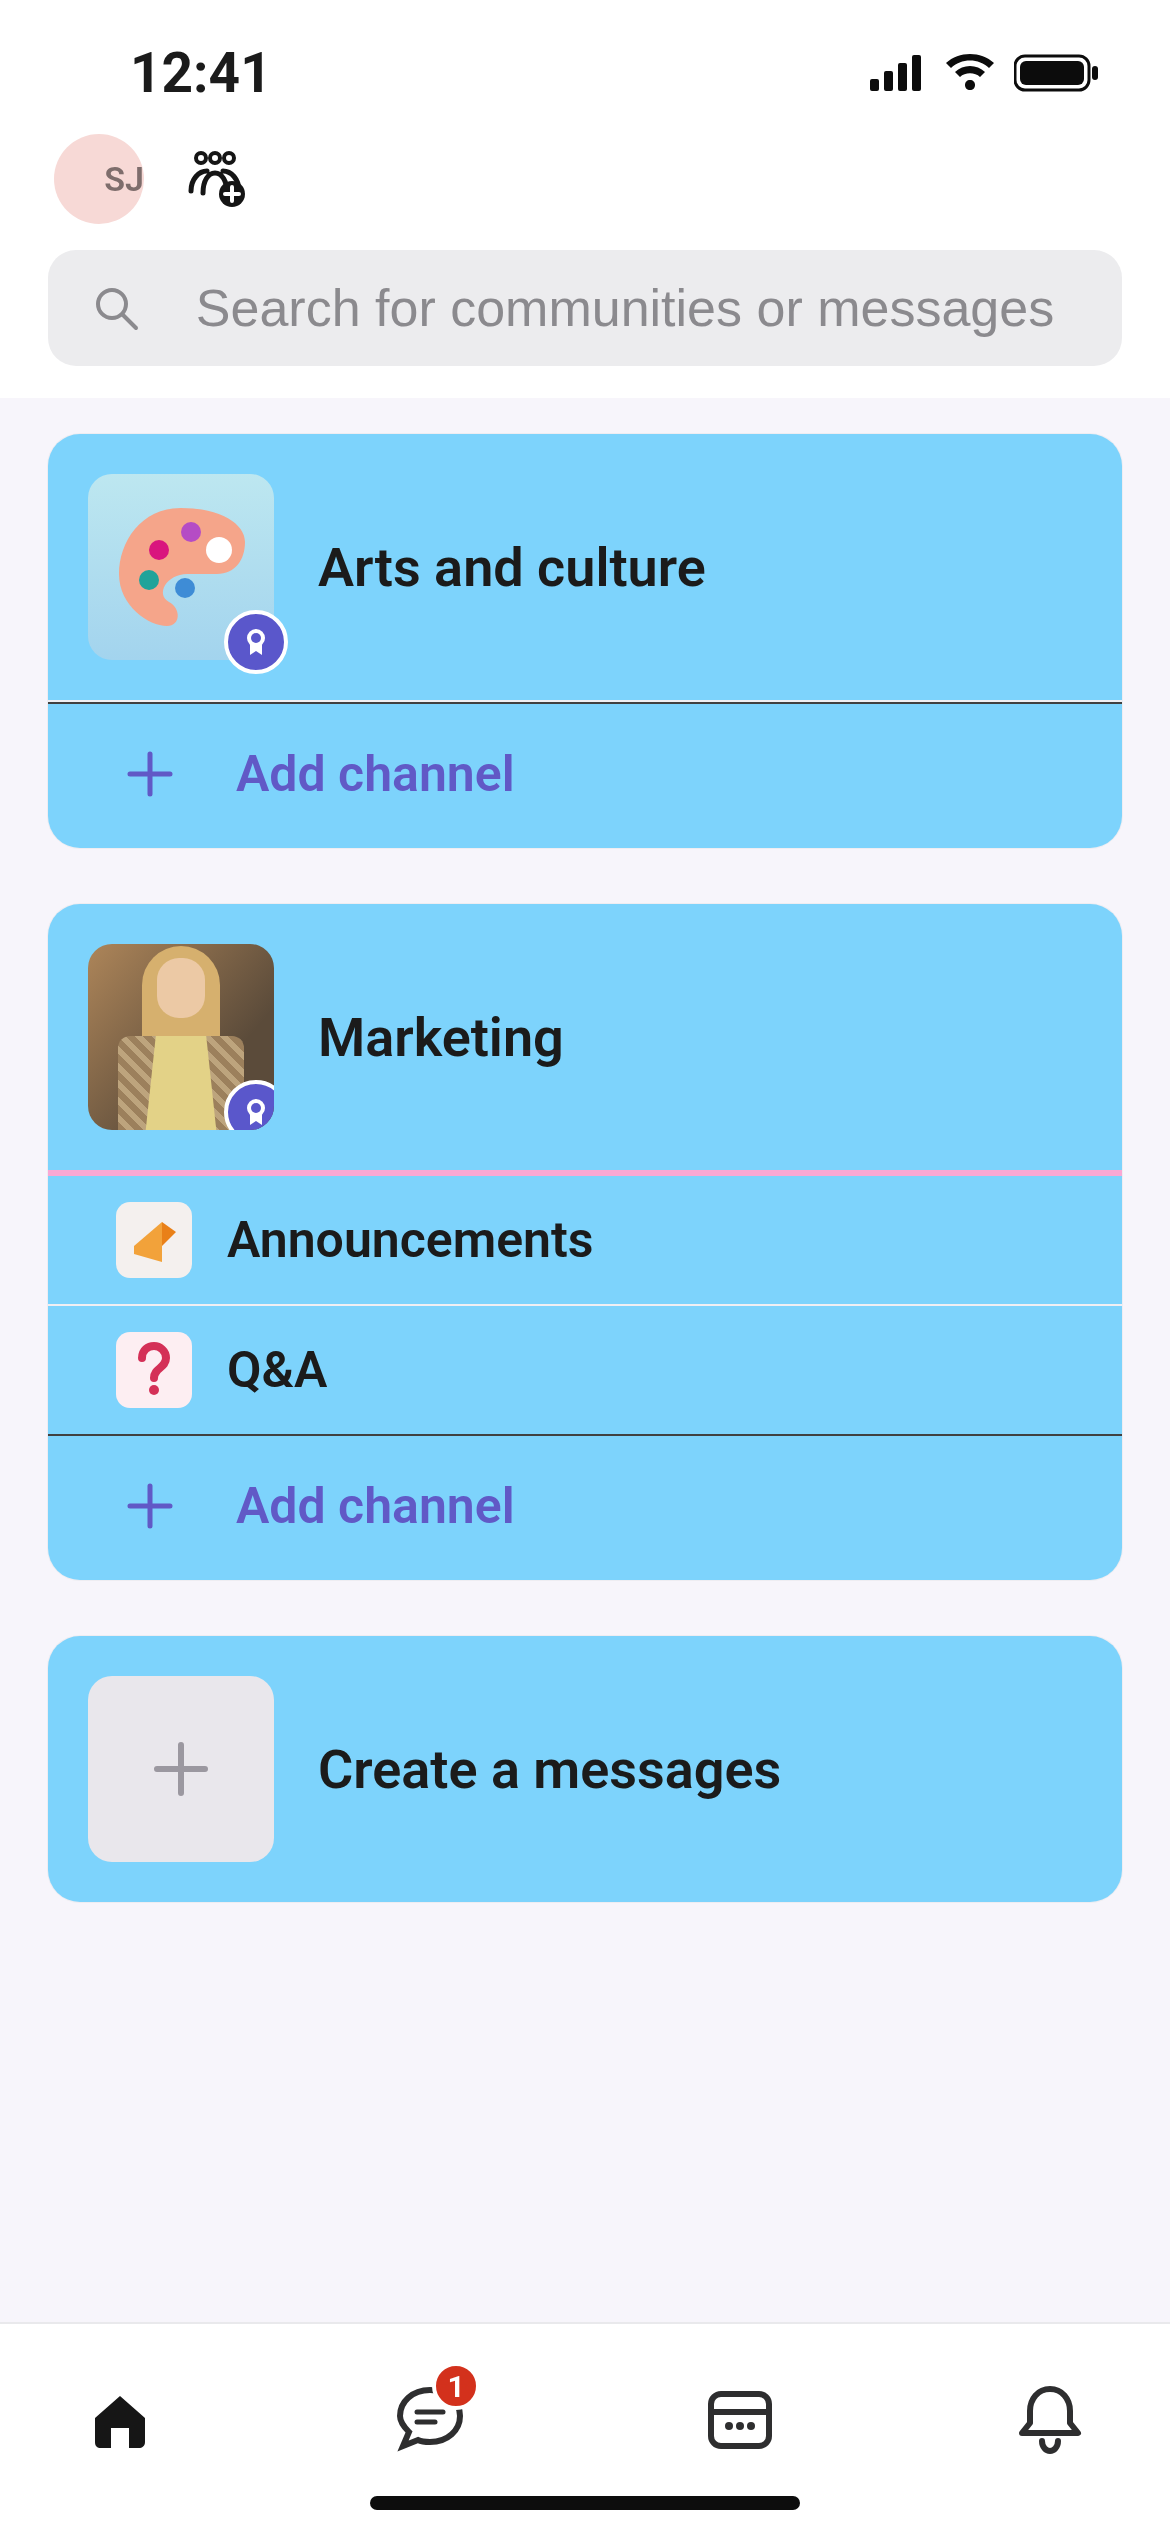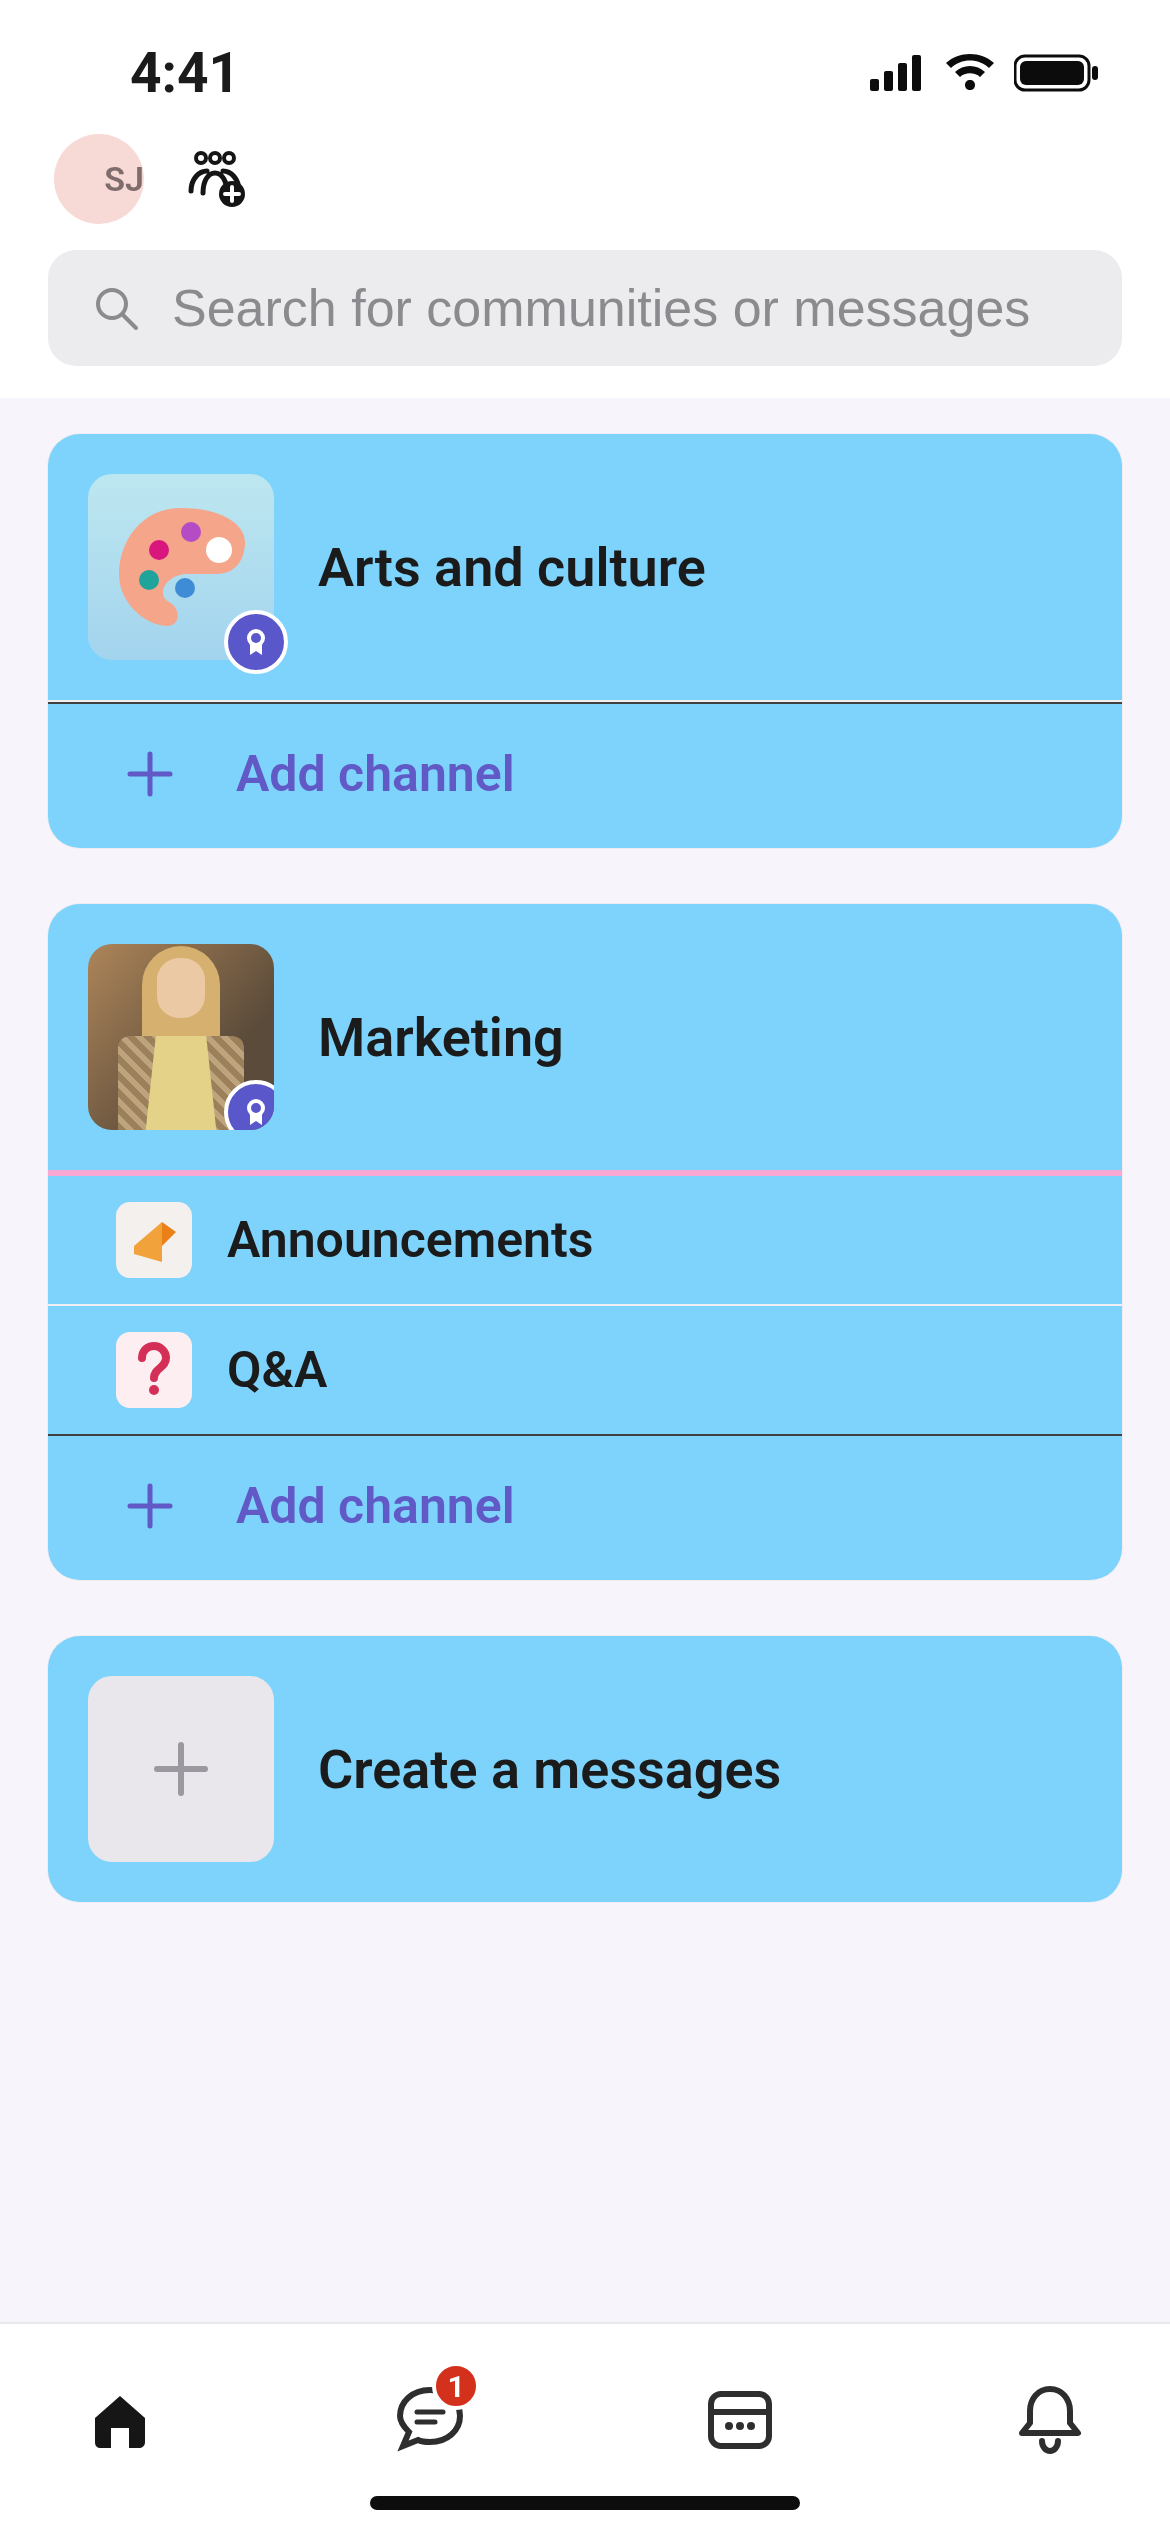--- a/index.html
+++ b/index.html
@@ -26,21 +26,21 @@
       background:#f7d9d6; display:flex; align-items:center; justify-content:flex-end;
       color:#7e6d6c; font-size:34px; font-weight:600; flex-shrink:0; }
     .page-title { font-size:84px; font-weight:800; letter-spacing:-2px; flex:1; }
     .header-action { width:86px; height:86px; display:flex; align-items:center; justify-content:center; }
 
     
     .search-wrap { background:#ffffff; padding:20px 48px 32px; }
     .search { height:116px; background:#ececee; border-radius:28px;
       display:flex; align-items:center; gap:32px; padding:0 44px; }
     .search input { border:none; background:transparent; outline:none;
-      font-size:52px; color:#222; flex:1; }
+      font-size:52px; color:#222; flex:1;text-align:center; }
     .search input::placeholder { color:#8b8a8e; }
 
     
     .scroll { flex:1; padding:36px 48px; display:flex; flex-direction:column; gap:56px; }
     .card { background:#7dd3fc; border-radius:32px; overflow:hidden;
       box-shadow:0 0 0 1px #eeedf2; }
 
     
     .comm { display:flex; align-items:center; gap:44px; padding:40px 40px;
       border-bottom:2px solid #f0eff3; }
@@ -103,21 +103,21 @@
       background:repeating-linear-gradient(45deg,#9c805c 0 6px,#bda47d 6px 12px); clip-path:polygon(0 0,30% 0,22% 100%,0 100%,0 0); }
     .woman .jacket2 { position:absolute; top:96px; right:22px; width:126px; height:94px;
       border-radius:12px 12px 0 0;
       background:repeating-linear-gradient(45deg,#9c805c 0 6px,#bda47d 6px 12px); clip-path:polygon(70% 0,100% 0,100% 100%,78% 100%); }
 
   </style>
 </head>
 <body>
 
 <div class="status">
-  <span>4:41</span>
+  <span>12:41</span>
   <div class="status-icons">
     <svg width="56" height="36" viewBox="0 0 56 36">
       <rect x="0" y="24" width="9" height="12" rx="2" fill="#0c0c0c"></rect>
       <rect x="14" y="16" width="9" height="20" rx="2" fill="#0c0c0c"></rect>
       <rect x="28" y="8" width="9" height="28" rx="2" fill="#0c0c0c"></rect>
       <rect x="42" y="0" width="9" height="36" rx="2" fill="#0c0c0c"></rect>
     </svg>
     <svg width="52" height="38" viewBox="0 0 52 38">
       <path d="M26 36c3 0 5-2 5-5s-2-5-5-5-5 2-5 5 2 5 5 5z" fill="#0c0c0c"></path>
       <path d="M11 18c8-8 22-8 30 0l-5 5c-5-5-15-5-20 0z" fill="#0c0c0c"></path>

